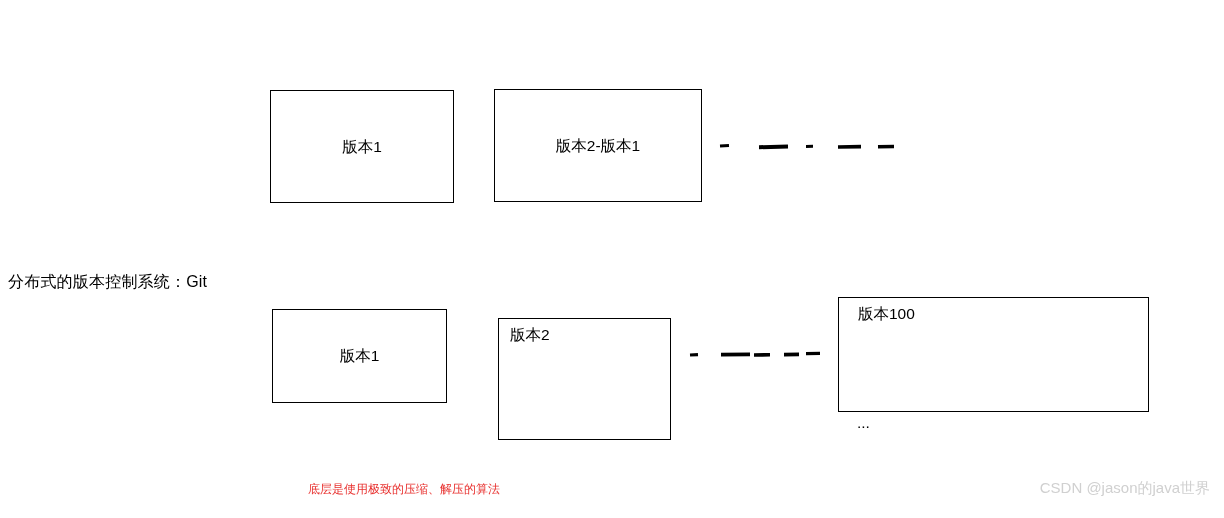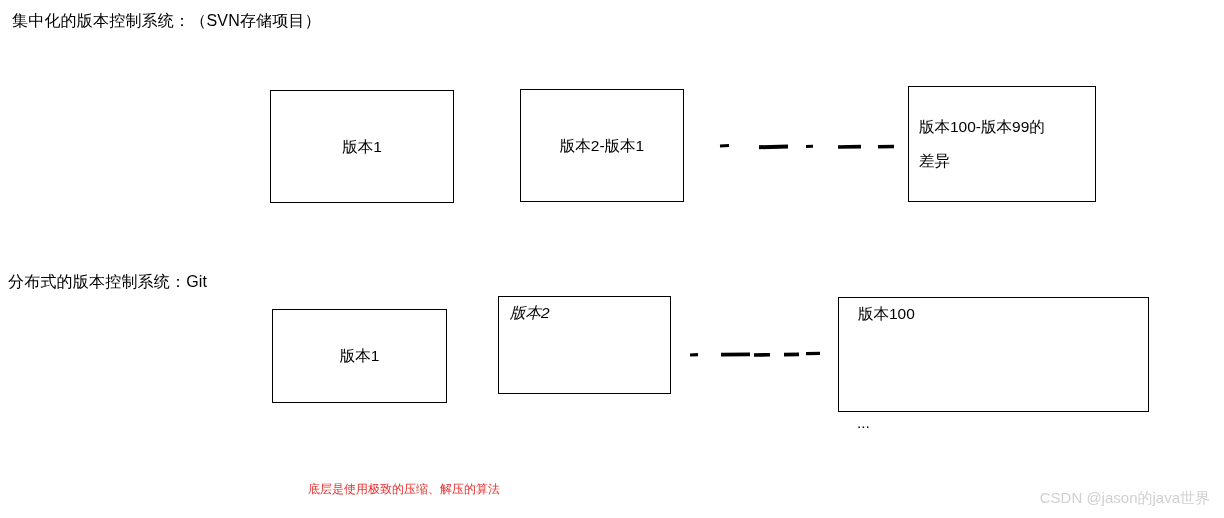--- a/index.html
+++ b/index.html
@@ -45,28 +45,28 @@
     display: flex;
     flex-direction: column;
     justify-content: center;
   }
   .vbox.center .inner { align-items: center; text-align: center; }
   .vbox.leftal .inner { align-items: flex-start; text-align: left; padding-left: 11px; justify-content: space-between; }
   .vbox .line { white-space: nowrap; }
 
   
   #svn-box-1 { left: 270px; top: 90px; width: 184px; height: 113px; }
-  #svn-box-2 { left: 520px; top: 89px; width: 164px; height: 113px; }
+  #svn-box-2 { left: 494px; top: 89px; width: 208px; height: 113px; }
   #svn-box-3 { left: 908px; top: 86px; width: 188px; height: 116px; }
   #svn-box-3 .inner { padding-left: 10px; justify-content: center; }
   #svn-box-3 .line { line-height: 34px; }
 
   
   #git-box-1 { left: 272px; top: 309px; width: 175px; height: 94px; }
-  #git-box-2 { left: 498px; top: 296px; width: 173px; height: 98px; font-style: italic; }
+  #git-box-2 { left: 498px; top: 318px; width: 173px; height: 122px; }
   #git-box-2 .inner { padding-left: 11px; }
   #git-box-2 .line { line-height: 31px; }
   #git-box-3 { left: 838px; top: 297px; width: 311px; height: 115px; }
   #git-box-3 .inner { padding-left: 19px; }
   #git-box-3 .line { line-height: 32px; }
 
   .ellipsis-below {
     position: absolute;
     left: 857px;
     top: 412px;
@@ -87,34 +87,33 @@
     top: 478px;
     font-size: 12px;
     line-height: 22px;
     color: #e8312f;
     white-space: nowrap;
   }
 
   .watermark {
     position: absolute;
     right: 14px;
-    bottom: 10px;
+    bottom: 20px;
     font-size: 15px;
     line-height: 20px;
     color: #d0d0d0;
     white-space: nowrap;
     user-select: none;
   }
 </style>
 </head>
 <body>
 
 <div class="canvas">
 
-  <div class="title" id="title-svn">集中化的版本控制系统：（SVN存储项目）</div>
 
   <div class="vbox center" id="svn-box-1">
     <div class="inner">
       <div class="line">版本1</div>
     </div>
   </div>
 
   <div class="vbox center" id="svn-box-2">
     <div class="inner">
       <div class="line">版本2-版本1</div>
@@ -124,26 +123,20 @@
   <svg class="connector" id="svn-connector" viewBox="0 0 178 22">
     <g stroke="#000000" fill="none" stroke-linecap="butt">
       <path d="M2 12 L11 11.5" stroke-width="3.2"></path>
       <path d="M41 13.2 L70 12.6" stroke-width="4"></path>
       <path d="M88 12.4 L95 12.3" stroke-width="3"></path>
       <path d="M120 13 L143 12.6" stroke-width="3.6"></path>
       <path d="M160 12.8 L176 12.5" stroke-width="3.4"></path>
     </g>
   </svg>
 
-  <div class="vbox leftal" id="svn-box-3">
-    <div class="inner">
-      <div class="line">版本100-版本99的</div>
-      <div class="line">差异</div>
-    </div>
-  </div>
 
   <div class="title" id="title-git">分布式的版本控制系统：Git</div>
 
   <div class="vbox center" id="git-box-1">
     <div class="inner">
       <div class="line">版本1</div>
     </div>
   </div>
 
   <div class="vbox leftal" id="git-box-2">

